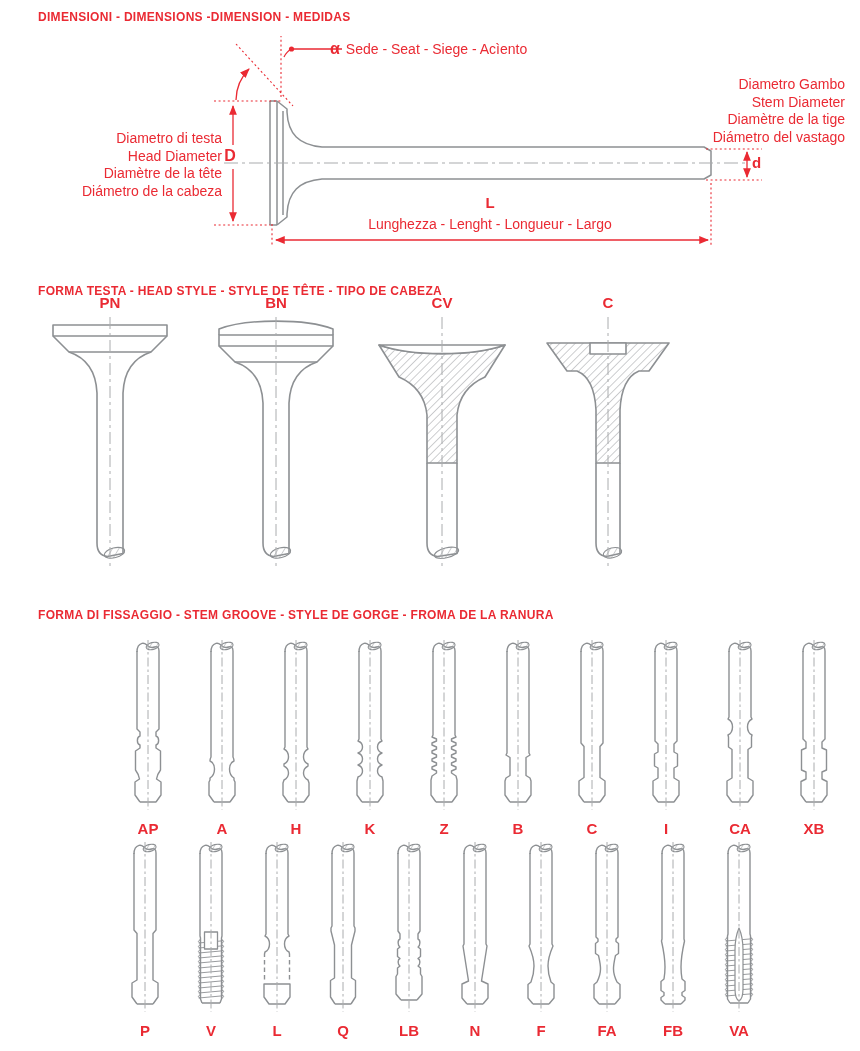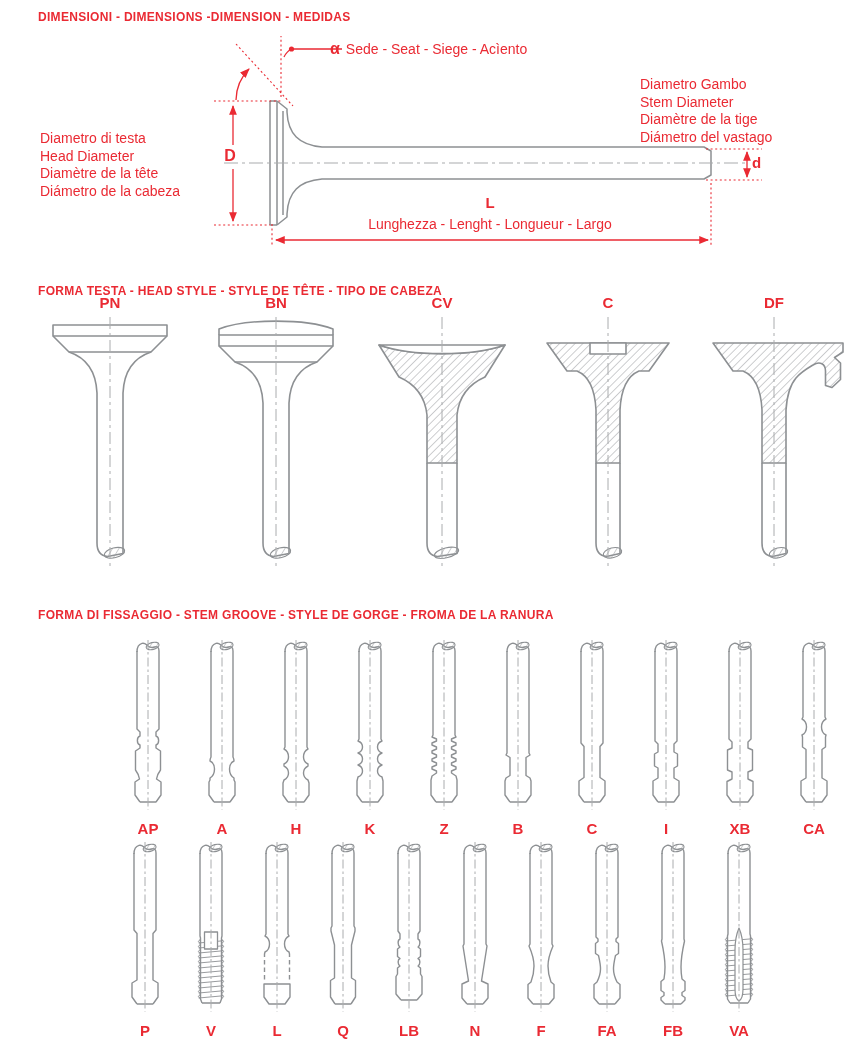--- a/index.html
+++ b/index.html
@@ -1,20 +1,20 @@
 <!DOCTYPE html>
 <html><head>
 <meta charset="utf-8">
 <style>
   html,body{margin:0;padding:0;background:#fff;}
   body{width:860px;height:1051px;position:relative;font-family:"Liberation Sans",sans-serif;
        --accent:#EA2A33;--line:#8d9093;--cline:#aaacae;overflow:hidden;}
   .sec-title{position:absolute;left:38px;color:var(--accent);font-weight:700;font-size:12px;letter-spacing:.3px;white-space:nowrap;}
   .dim-label{position:absolute;color:var(--accent);font-size:14px;line-height:17.5px;}
-  .ra{text-align:left;}
+  .ra{text-align:right;}
   .sym{position:absolute;color:var(--accent);font-weight:700;}
   #seat-label{position:absolute;left:330px;top:40px;display:flex;align-items:baseline;gap:6px;color:var(--accent);}
   #seat-label b{font-size:16px;}
   #seat-label span{font-size:14px;}
   #dim-svg{position:absolute;left:0;top:0;}
   #head-row{position:absolute;left:35px;top:294px;display:flex;gap:16px;}
   .head-fig{width:150px;margin:0;display:flex;flex-direction:column;align-items:center;}
   .head-fig figcaption,.stem-fig figcaption{color:var(--accent);font-weight:700;font-size:15px;margin:0 0 4px 0;}
   .stem-fig figcaption{margin:4px 0 0 0;}
   #stem-row-0{position:absolute;left:124px;top:640px;display:flex;gap:26px;}
@@ -130,31 +130,20 @@
       <div><svg width="150" height="257" viewBox="0 0 150 257">
           <g stroke="#8d9093" stroke-width="1.6" fill="none" stroke-linejoin="round">
             <path d="M14,28 L34,56 H44 C56,61 62,75 63,95 V148 H87 V95 C88,75 94,61 106,56 H116 L136,28 Z" fill="url(#hp)"></path>
             <rect x="57" y="28" width="36" height="11" fill="#fff"></rect>
             <path d="M63,148 V228 C63,237 67.5,241 73.5,241.5 L87,238.5 V148"></path>
             <ellipse cx="79.5" cy="237.8" rx="9.4" ry="4.9" transform="rotate(-14 79.5 237.8)" fill="url(#hp)" stroke-width="1.1"></ellipse>
           </g>
           <line x1="75" y1="2" x2="75" y2="252" stroke="#aaacae" stroke-width="1" stroke-dasharray="12 4 3 4"></line>
         </svg></div>
     </figure>
-    <figure class="head-fig">
-      <figcaption>DF</figcaption>
-      <div><svg width="150" height="257" viewBox="0 0 150 257">
-          <g stroke="#8d9093" stroke-width="1.6" fill="none" stroke-linejoin="round">
-            <path d="M14,28 L34,56 H44 C56,61 62,75 63,95 V148 H87 V95 C88,80 91,70 97,63 C102,57 109,53 114,50 C121,45.5 126.5,49 126.5,56 V70.5 L133,72.5 L141.5,64.5 V48 L135.5,42.5 L144,37 V28 Z" fill="url(#hp)"></path>
-            <path d="M63,148 V228 C63,237 67.5,241 73.5,241.5 L87,238.5 V148"></path>
-            <ellipse cx="79.5" cy="237.8" rx="9.4" ry="4.9" transform="rotate(-14 79.5 237.8)" fill="url(#hp)" stroke-width="1.1"></ellipse>
-          </g>
-          <line x1="75" y1="2" x2="75" y2="252" stroke="#aaacae" stroke-width="1" stroke-dasharray="12 4 3 4"></line>
-        </svg></div>
-    </figure>
   </div>
 
 <div class="sec-title" style="top:608px">FORMA DI FISSAGGIO - STEM GROOVE - STYLE DE GORGE - FROMA DE LA RANURA</div>
 <div id="stem-row-0">
     <figure class="stem-fig">
       <div><svg width="48" height="172" viewBox="0 0 48 172">
           <g stroke="#8d9093" stroke-width="1.4" fill="none" stroke-linejoin="round">
             <path d="M13,11 L13,89 L16,92 L16,96 C12.5,97 12.5,104 16,105 L16,108 L11.5,111 L11.5,130 C13,132 15,136 15.5,139 L11,142 L11,155 L16,162 M35,11 L35,89 L32,92 L32,96 C35.5,97 35.5,104 32,105 L32,108 L36.5,111 L36.5,130 C35,132 33,136 32.5,139 L37,142 L37,155 L32,162 M16,162 L32,162"></path>
             <path d="M13,12 C13,6.5 15,4.2 18,3.4 C21,2.6 21.8,4.4 24,6 C26,7.5 27.6,8.1 30.5,7 C33.4,5.9 35,7.6 35,11"></path>
           </g>
@@ -236,38 +225,38 @@
             <path d="M13,12 C13,6.5 15,4.2 18,3.4 C21,2.6 21.8,4.4 24,6 C26,7.5 27.6,8.1 30.5,7 C33.4,5.9 35,7.6 35,11"></path>
           </g>
           <ellipse cx="28.6" cy="6" rx="6.6" ry="3.5" transform="rotate(-15 28.6 6)" fill="url(#hp)" stroke="#8d9093" stroke-width="1.1"></ellipse>
           <line x1="24" y1="0" x2="24" y2="170" stroke="#aaacae" stroke-width="1" stroke-dasharray="9 3 2.5 3"></line>
         </svg></div>
       <figcaption>I</figcaption>
     </figure>
     <figure class="stem-fig">
       <div><svg width="48" height="172" viewBox="0 0 48 172">
           <g stroke="#8d9093" stroke-width="1.4" fill="none" stroke-linejoin="round">
+            <path d="M13,11 L13,77 L12,79 C16,81 16.5,84 16.5,87 C16.5,90 16,93 12,95 L12.5,97 L12.5,107 L16,109.5 L16,138 L11,141 L11,155 L16,162 M35,11 L35,77 L36,79 C32,81 31.5,84 31.5,87 C31.5,90 32,93 36,95 L35.5,97 L35.5,107 L32,109.5 L32,138 L37,141 L37,155 L32,162 M16,162 L32,162"></path>
+            <path d="M13,12 C13,6.5 15,4.2 18,3.4 C21,2.6 21.8,4.4 24,6 C26,7.5 27.6,8.1 30.5,7 C33.4,5.9 35,7.6 35,11"></path>
+          </g>
+          <ellipse cx="28.6" cy="6" rx="6.6" ry="3.5" transform="rotate(-15 28.6 6)" fill="url(#hp)" stroke="#8d9093" stroke-width="1.1"></ellipse>
+          <line x1="24" y1="0" x2="24" y2="170" stroke="#aaacae" stroke-width="1" stroke-dasharray="9 3 2.5 3"></line>
+        </svg></div>
+      <figcaption>CA</figcaption>
+    </figure>
+    <figure class="stem-fig">
+      <div><svg width="48" height="172" viewBox="0 0 48 172">
+          <g stroke="#8d9093" stroke-width="1.4" fill="none" stroke-linejoin="round">
             <path d="M13,11 L13,99 L16,102 L16,108 L11.5,110 L11.5,130 L16,132 L16,139 L11,141.5 L11,155 L16,162 M35,11 L35,99 L32,102 L32,108 L36.5,110 L36.5,130 L32,132 L32,139 L37,141.5 L37,155 L32,162 M16,162 L32,162"></path>
             <path d="M13,12 C13,6.5 15,4.2 18,3.4 C21,2.6 21.8,4.4 24,6 C26,7.5 27.6,8.1 30.5,7 C33.4,5.9 35,7.6 35,11"></path>
           </g>
           <ellipse cx="28.6" cy="6" rx="6.6" ry="3.5" transform="rotate(-15 28.6 6)" fill="url(#hp)" stroke="#8d9093" stroke-width="1.1"></ellipse>
           <line x1="24" y1="0" x2="24" y2="170" stroke="#aaacae" stroke-width="1" stroke-dasharray="9 3 2.5 3"></line>
         </svg></div>
       <figcaption>XB</figcaption>
-    </figure>
-    <figure class="stem-fig">
-      <div><svg width="48" height="172" viewBox="0 0 48 172">
-          <g stroke="#8d9093" stroke-width="1.4" fill="none" stroke-linejoin="round">
-            <path d="M13,11 L13,77 L12,79 C16,81 16.5,84 16.5,87 C16.5,90 16,93 12,95 L12.5,97 L12.5,107 L16,109.5 L16,138 L11,141 L11,155 L16,162 M35,11 L35,77 L36,79 C32,81 31.5,84 31.5,87 C31.5,90 32,93 36,95 L35.5,97 L35.5,107 L32,109.5 L32,138 L37,141 L37,155 L32,162 M16,162 L32,162"></path>
-            <path d="M13,12 C13,6.5 15,4.2 18,3.4 C21,2.6 21.8,4.4 24,6 C26,7.5 27.6,8.1 30.5,7 C33.4,5.9 35,7.6 35,11"></path>
-          </g>
-          <ellipse cx="28.6" cy="6" rx="6.6" ry="3.5" transform="rotate(-15 28.6 6)" fill="url(#hp)" stroke="#8d9093" stroke-width="1.1"></ellipse>
-          <line x1="24" y1="0" x2="24" y2="170" stroke="#aaacae" stroke-width="1" stroke-dasharray="9 3 2.5 3"></line>
-        </svg></div>
-      <figcaption>CA</figcaption>
     </figure>
   </div>
 <div id="stem-row-1">
     <figure class="stem-fig">
       <div><svg width="48" height="172" viewBox="0 0 48 172">
           <g stroke="#8d9093" stroke-width="1.4" fill="none" stroke-linejoin="round">
             <path d="M13,11 L13,88 L16,91.5 L16,138 L11,141 L11,155 L16,162 M35,11 L35,88 L32,91.5 L32,138 L37,141 L37,155 L32,162 M16,162 L32,162"></path>
             <path d="M13,12 C13,6.5 15,4.2 18,3.4 C21,2.6 21.8,4.4 24,6 C26,7.5 27.6,8.1 30.5,7 C33.4,5.9 35,7.6 35,11"></path>
           </g>
           <ellipse cx="28.6" cy="6" rx="6.6" ry="3.5" transform="rotate(-15 28.6 6)" fill="url(#hp)" stroke="#8d9093" stroke-width="1.1"></ellipse>

